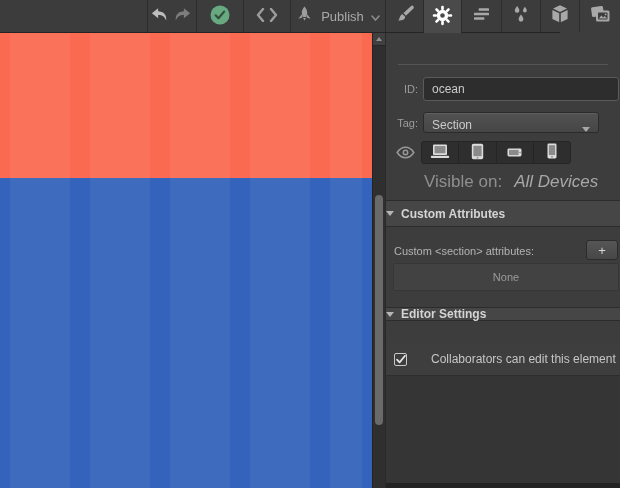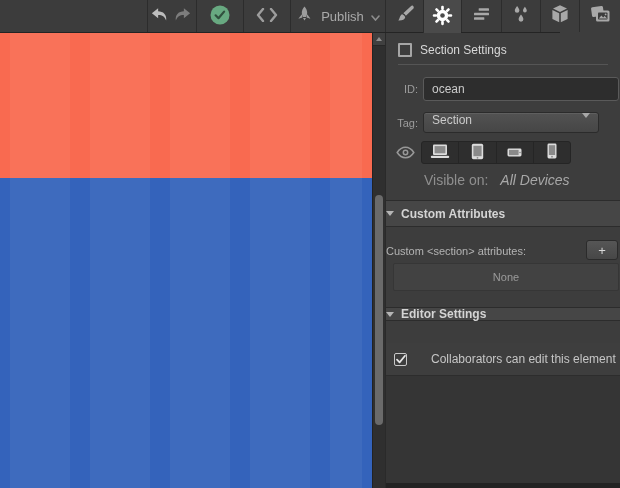--- a/index.html
+++ b/index.html
@@ -40,41 +40,41 @@
   .sec-icon{width:10px;height:10px;border:2px solid #a6a6a6;border-radius:1px;margin-right:8px;}
   .p-title{font-size:12px;color:#d8d8d8;}
   .p-divider{position:absolute;top:31px;left:12px;width:210px;border-top:1px solid #555;}
   .p-label{position:absolute;left:0;width:32px;text-align:right;color:#9c9c9c;font-size:11px;}
   .id-input{position:absolute;top:44px;left:37px;width:196px;height:24px;box-sizing:border-box;
             background:#2d2d2d;border:1px solid #5a5a5a;border-radius:3px;color:#cbcbcb;
             font-size:12px;font-family:"Liberation Sans",sans-serif;padding:8px 8px;outline:none;}
   .tag-select{position:absolute;top:79px;left:37px;width:176px;height:21px;box-sizing:border-box;
               background:linear-gradient(#525252,#464646);border:1px solid #2b2b2b;border-radius:3px;
               box-shadow:inset 0 1px 0 rgba(255,255,255,0.08);cursor:pointer;
-              display:flex;align-items:flex-start;padding:0 8px;}
+              display:flex;align-items:flex-end;padding:0 8px;}
   .tag-value{font-size:12px;color:#cbcbcb;flex:1;}
   .dd-chevron{width:0;height:0;border-left:4.5px solid transparent;border-right:4.5px solid transparent;
               border-top:5px solid #a8a8a8;}
   .eye{position:absolute;left:10px;top:112px;}
   .device-group{position:absolute;left:35px;top:108px;width:150px;height:23px;display:flex;
                 background:#2e2e2e;border:1px solid #252525;border-radius:3px;box-sizing:border-box;}
   .device-btn{flex:1;display:flex;align-items:center;justify-content:center;background:transparent;
               border:none;border-left:1px solid #252525;cursor:pointer;padding:0;}
   .device-btn:first-child{border-left:none;}
-  .visible-on{position:absolute;top:139px;left:38px;font-size:14px;color:#8f8f8f;}
+  .visible-on{position:absolute;top:139px;left:38px;font-size:17px;color:#8f8f8f;}
   .visible-on .vo-value{font-style:italic;color:#a8a8a8;margin-left:12px;}
   .band{position:absolute;left:0;width:235px;background:#464646;border-top:1px solid #2c2c2c;
         border-bottom:1px solid #2c2c2c;box-sizing:border-box;display:flex;align-items:center;
         cursor:pointer;}
   .band-ca{top:167px;height:27px;}
   .band-es{top:274px;height:14px;}
   .tri-down{width:0;height:0;border-left:4px solid transparent;border-right:4px solid transparent;
             border-top:5px solid #b5b5b5;margin-right:7px;}
   .band-title{font-size:12px;font-weight:bold;color:#d4d4d4;}
-  .ca-label{position:absolute;top:212px;left:0;font-size:11px;color:#b3b3b3;}
+  .ca-label{position:absolute;top:212px;left:8px;font-size:11px;color:#b3b3b3;}
   .plus-btn{position:absolute;top:207px;left:200px;width:32px;height:20px;box-sizing:border-box;
             background:linear-gradient(#565656,#474747);border:1px solid #2b2b2b;border-radius:3px;
             color:#d9d9d9;font-size:13px;line-height:17px;text-align:center;cursor:pointer;padding:0;}
   .none-box{position:absolute;top:230px;left:7px;width:226px;height:28px;box-sizing:border-box;
             background:#424242;border:1px solid #363636;border-radius:2px;
             display:flex;align-items:center;justify-content:center;font-size:11px;color:#9b9b9b;}
   .checkbox-row{position:absolute;top:310px;left:0;width:235px;height:33px;background:#3e3e3e;
                 border-bottom:1px solid #2d2d2d;box-sizing:border-box;display:flex;
                 align-items:center;padding-left:8px;cursor:pointer;}
   .checkbox{width:13px;height:13px;border:1px solid #c9c9c9;border-radius:2px;box-sizing:border-box;
@@ -203,24 +203,20 @@
 
   <div class="scrollbar">
     <div class="sb-btn">
         <div class="sb-arrow"></div>
       </div>
     <div class="sb-thumb"></div>
   </div>
 
   <div class="panel">
 
-    <div class="p-header-row">
-      <span class="sec-icon"></span>
-      <span class="p-title">Section Settings</span>
-    </div>
     <div class="p-divider"></div>
 
     <span class="p-label" style="top:50px">ID:</span>
     <input class="id-input" type="text" value="ocean" style="">
 
     <span class="p-label" style="top:84px">Tag:</span>
     <div class="tag-select">
       <span class="tag-value">Section</span>
       <span class="dd-chevron"></span>
     </div>

